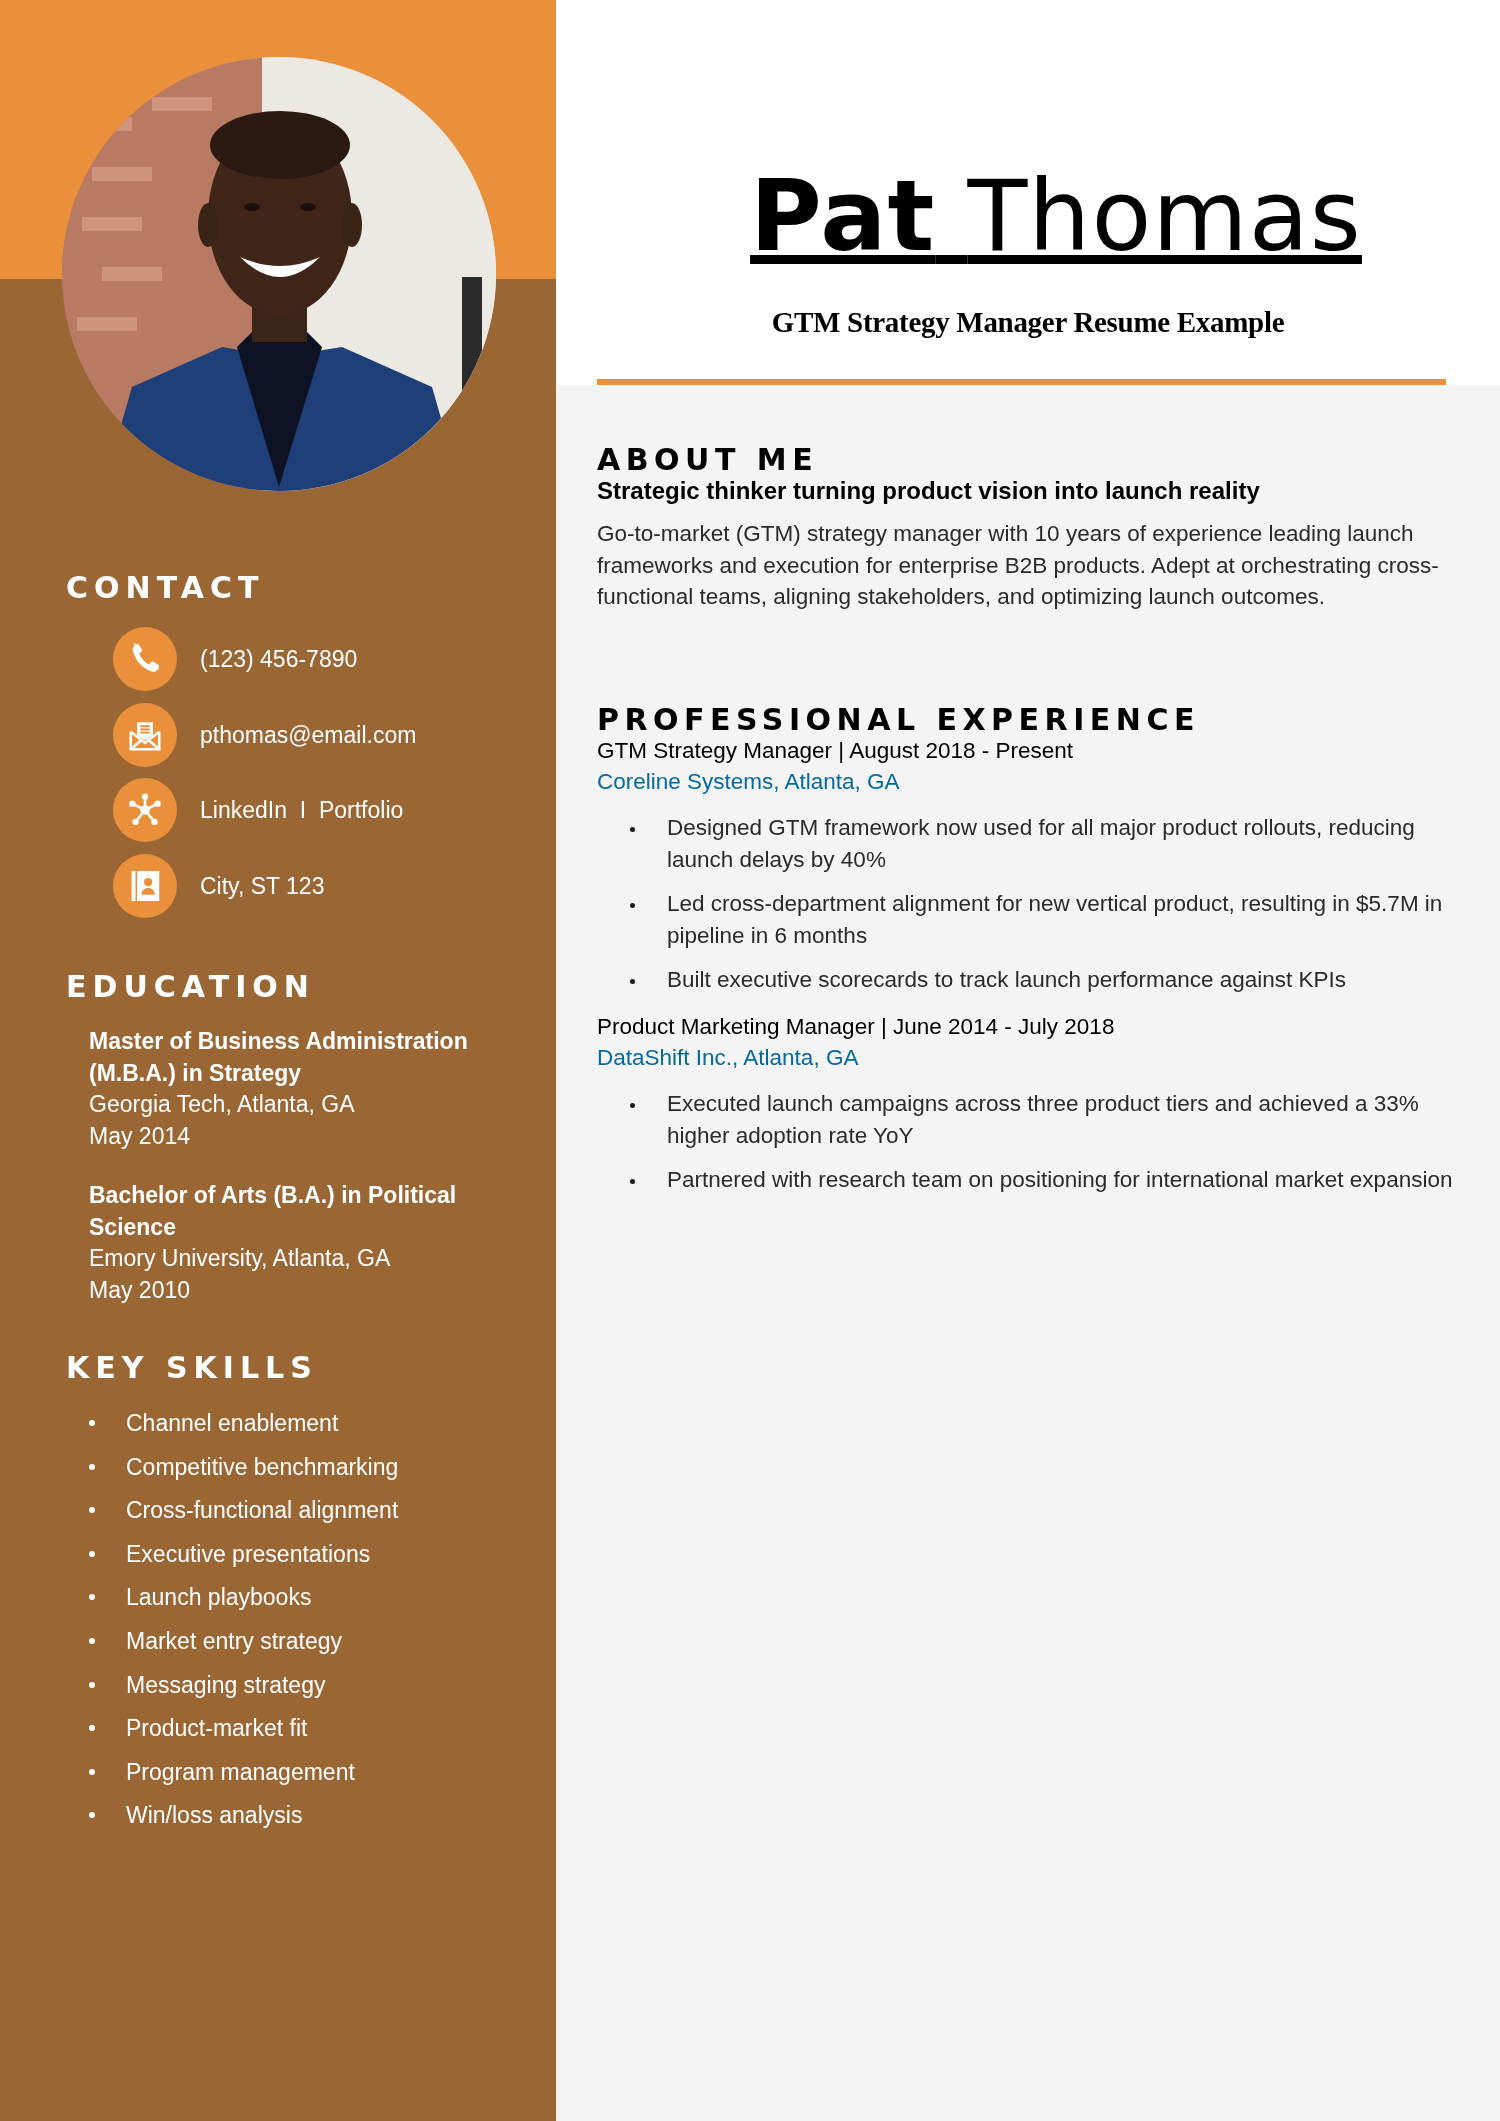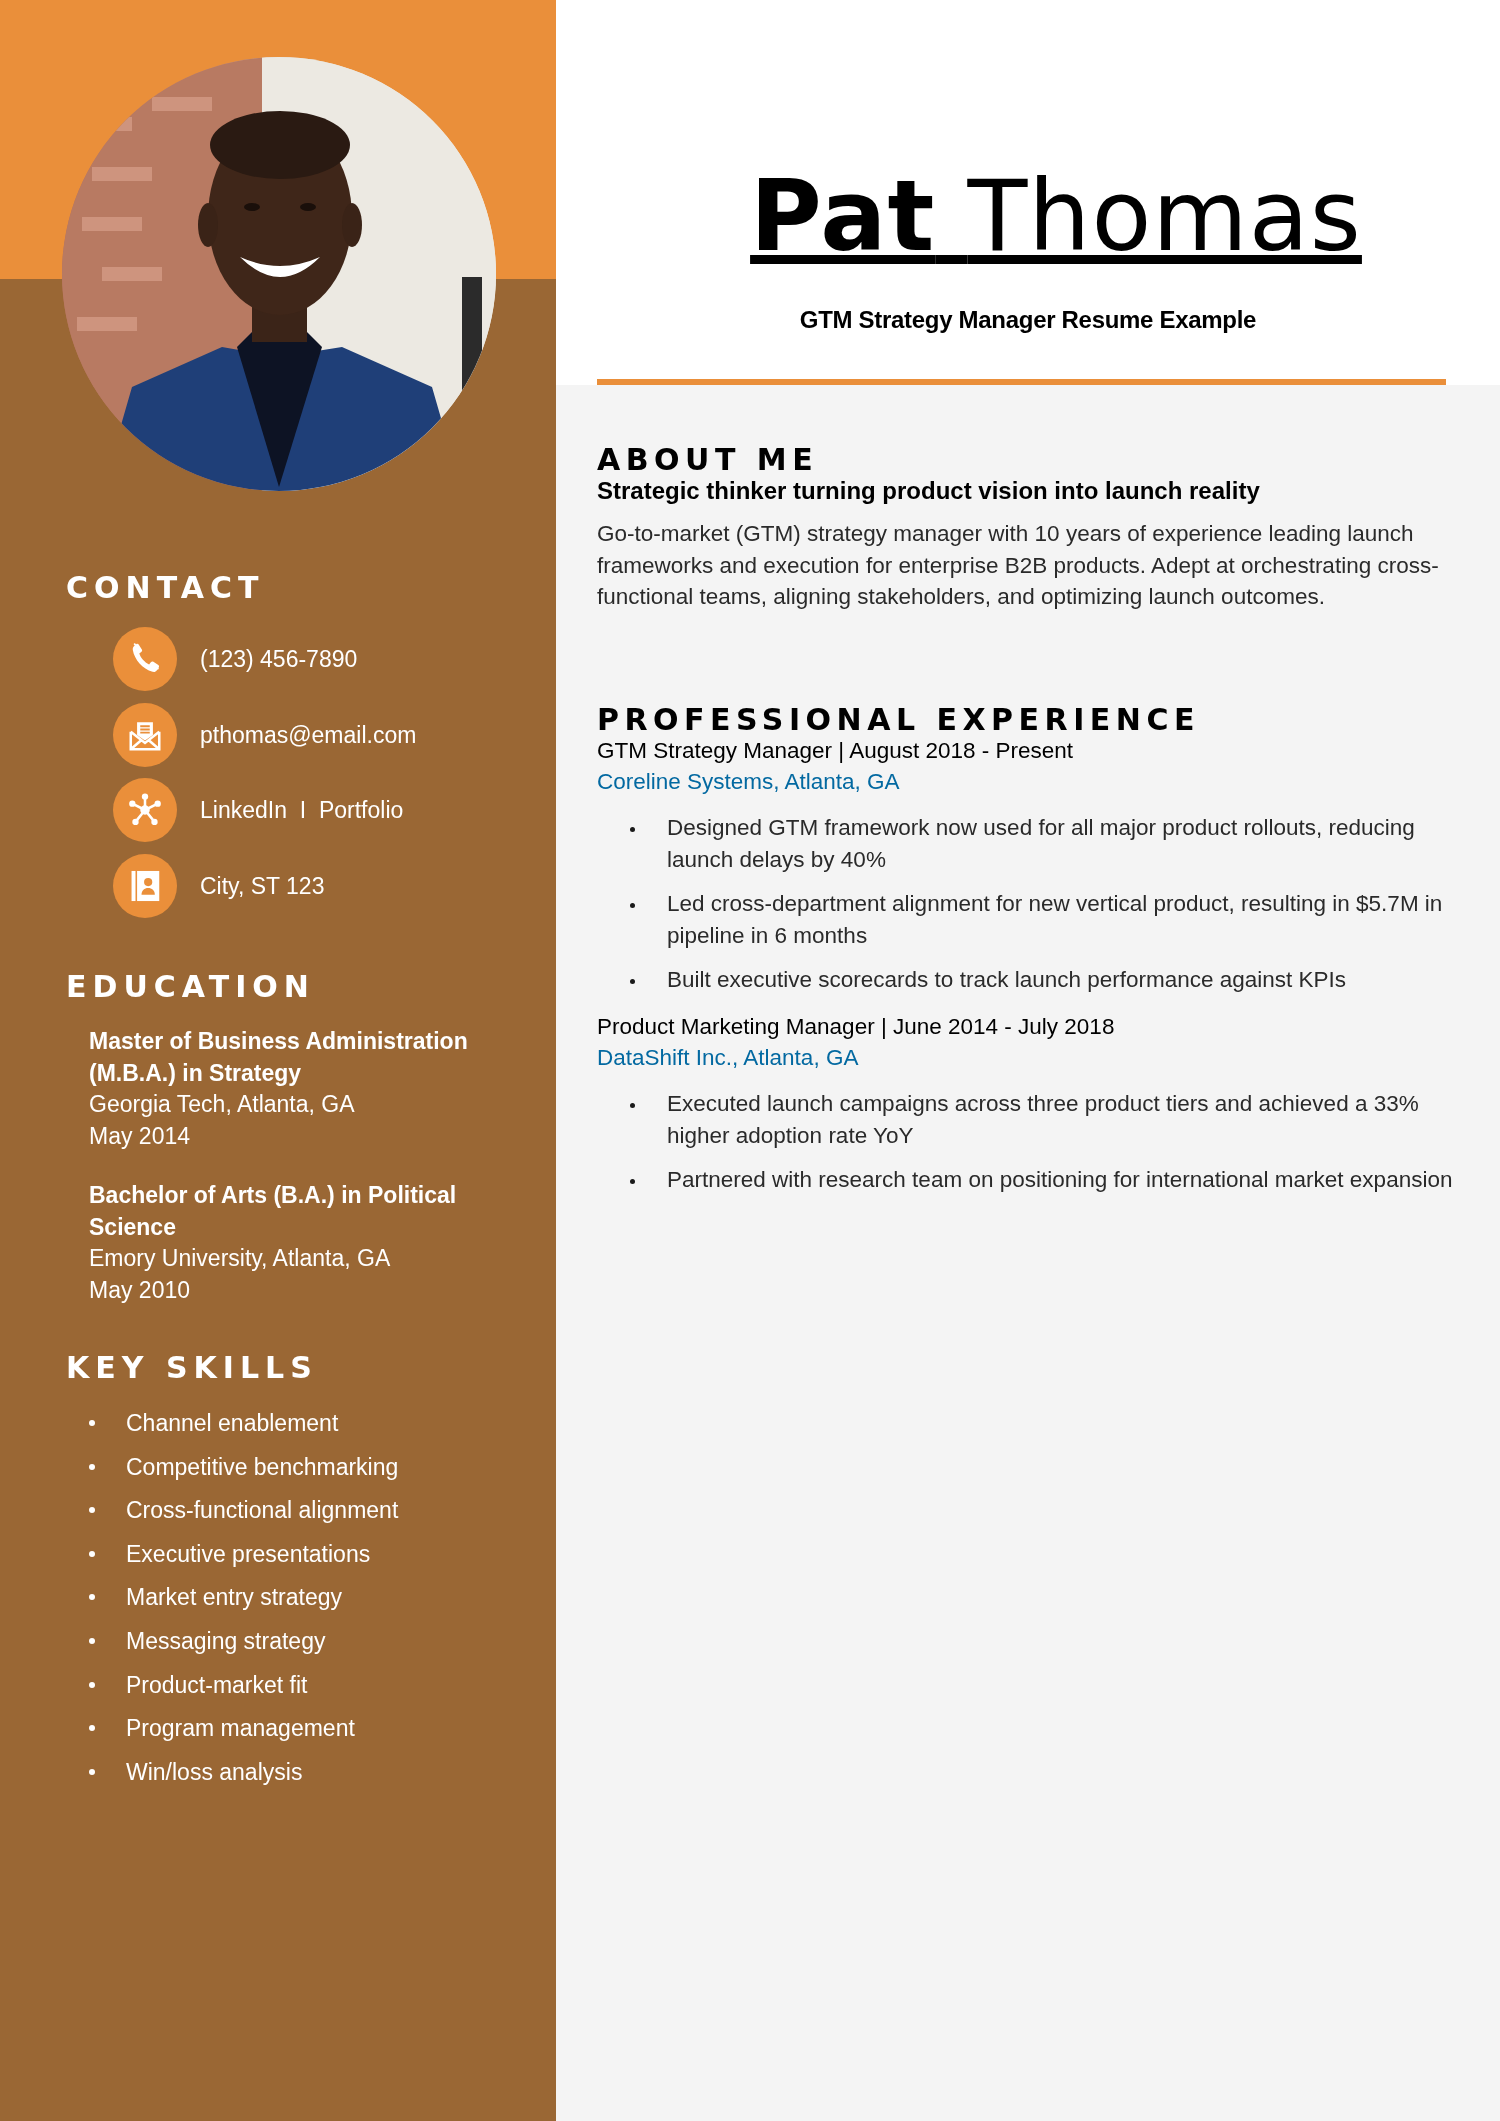--- a/index.html
+++ b/index.html
@@ -29,22 +29,22 @@
   .skills li { position: relative; height: 43.6px; line-height: 36px; padding-left: 126px; font-size: 23px; color: #ffffff; }
   .skills li .dot { position: absolute; left: 89px; top: 15px; width: 6px; height: 6px; border-radius: 50%; background: #ffffff; }
 
   .main-top { position: absolute; left: 556px; top: 0; width: 944px; height: 385px; background: #ffffff; }
   .main-bg { position: absolute; left: 556px; top: 385px; width: 944px; height: 1736px; background: #f4f4f4; }
 
   .name { position: absolute; left: 556px; top: 163px; width: 1000px; text-align: center; font-family: "DejaVu Sans", sans-serif;
           font-size: 98px; line-height: 1.1; color: #000; letter-spacing: 1px; white-space: nowrap; text-decoration: underline; }
   .name .first { font-weight: bold; }
   .name .last { font-weight: normal; }
-  .subtitle { position: absolute; left: 556px; top: 306px; width: 944px; text-align: center; font-family: Liberation Sans, sans-serif;
-              font-weight: bold; font-size: 24px; color: #000; white-space: nowrap; letter-spacing: -0.3px; }
+  .subtitle { position: absolute; left: 556px; top: 306px; width: 944px; text-align: center; font-family: Liberation Serif, serif;
+              font-weight: bold; font-size: 29px; color: #000; white-space: nowrap; letter-spacing: -0.3px; }
   .rule { position: absolute; left: 597px; top: 379px; width: 849px; height: 6px; background: #ea8f3a; }
 
   .main-heading { position: absolute; left: 597px; font-family: "DejaVu Sans", sans-serif; font-weight: bold; font-size: 30px;
                   letter-spacing: 5.5px; color: #000; line-height: 1; margin-top: 12px; }
   .tagline { position: absolute; left: 597px; top: 477px; font-weight: bold; font-size: 24px; color: #000; white-space: nowrap; }
   .para { position: absolute; left: 597px; top: 518px; width: 855px; font-size: 22.5px; line-height: 31.7px; color: #2a2a2a; }
 
   .job-title { position: absolute; left: 597px; font-size: 22.5px; color: #000; white-space: nowrap; }
   .job-company { position: absolute; left: 597px; font-size: 22.5px; color: #0369a1; white-space: nowrap; }
   .bullets { position: absolute; left: 597px; width: 860px; list-style: none; }
@@ -155,20 +155,21 @@
   <div>May 2010</div>
 </div>
 
 <div class="side-heading" style="top:1353px;">KEY SKILLS</div>
 
 <ul class="skills">
   <li><span class="dot"></span><span>Channel enablement</span></li>
   <li><span class="dot"></span><span>Competitive benchmarking</span></li>
   <li><span class="dot"></span><span>Cross-functional alignment</span></li>
   <li><span class="dot"></span><span>Executive presentations</span></li>
+  <li><span class="dot"></span><span>Launch playbooks</span></li>
   <li><span class="dot"></span><span>Market entry strategy</span></li>
   <li><span class="dot"></span><span>Messaging strategy</span></li>
   <li><span class="dot"></span><span>Product-market fit</span></li>
   <li><span class="dot"></span><span>Program management</span></li>
   <li><span class="dot"></span><span>Win/loss analysis</span></li>
 </ul>
 
 <div class="main-top"></div>
 <div class="main-bg"></div>
 

